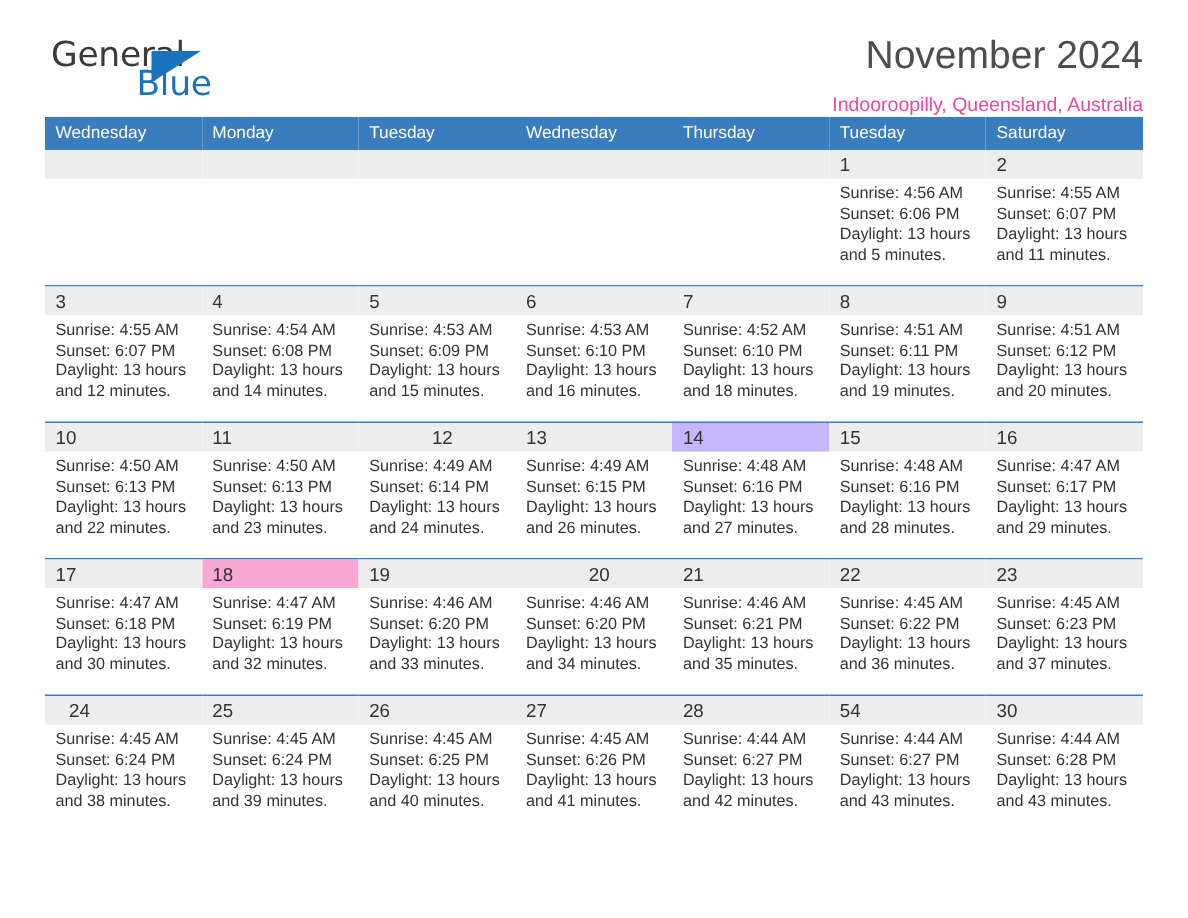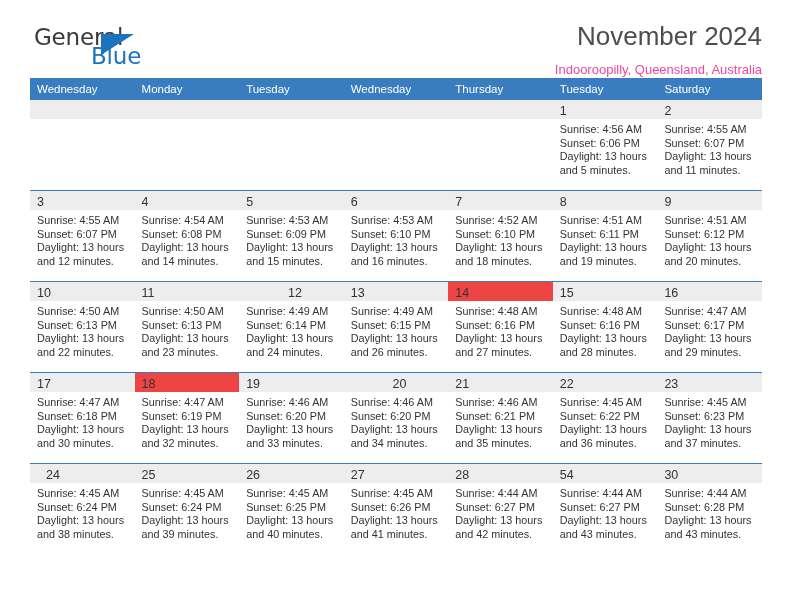--- a/index.html
+++ b/index.html
@@ -343,21 +343,21 @@
               <div class="cell-body">
                 <div class="cell-line">Sunrise: 4:49 AM</div>
                 <div class="cell-line">Sunset: 6:15 PM</div>
                 <div class="cell-line">Daylight: 13 hours</div>
                 <div class="cell-line">and 26 minutes.</div>
               </div>
             </div>
           </td>
           <td style="border-top-color: rgb(58, 125, 191);">
             <div class="cell">
-              <div class="daynum-bar" style="background: #ef4444;"><span class="daynum">14</span></div>
+              <div class="daynum-bar" style="background: #c4b5fd;"><span class="daynum">14</span></div>
               <div class="cell-body">
                 <div class="cell-line">Sunrise: 4:48 AM</div>
                 <div class="cell-line">Sunset: 6:16 PM</div>
                 <div class="cell-line">Daylight: 13 hours</div>
                 <div class="cell-line">and 27 minutes.</div>
               </div>
             </div>
           </td>
           <td style="border-top-color: rgb(58, 125, 191);">
             <div class="cell">
@@ -389,21 +389,21 @@
               <div class="cell-body">
                 <div class="cell-line">Sunrise: 4:47 AM</div>
                 <div class="cell-line">Sunset: 6:18 PM</div>
                 <div class="cell-line">Daylight: 13 hours</div>
                 <div class="cell-line">and 30 minutes.</div>
               </div>
             </div>
           </td>
           <td style="border-top-color: rgb(58, 125, 191);">
             <div class="cell">
-              <div class="daynum-bar" style="background: #ef4444;"><span class="daynum">18</span></div>
+              <div class="daynum-bar" style="background: #f9a8d4;"><span class="daynum">18</span></div>
               <div class="cell-body">
                 <div class="cell-line">Sunrise: 4:47 AM</div>
                 <div class="cell-line">Sunset: 6:19 PM</div>
                 <div class="cell-line">Daylight: 13 hours</div>
                 <div class="cell-line">and 32 minutes.</div>
               </div>
             </div>
           </td>
           <td style="border-top-color: rgb(58, 125, 191);">
             <div class="cell">

